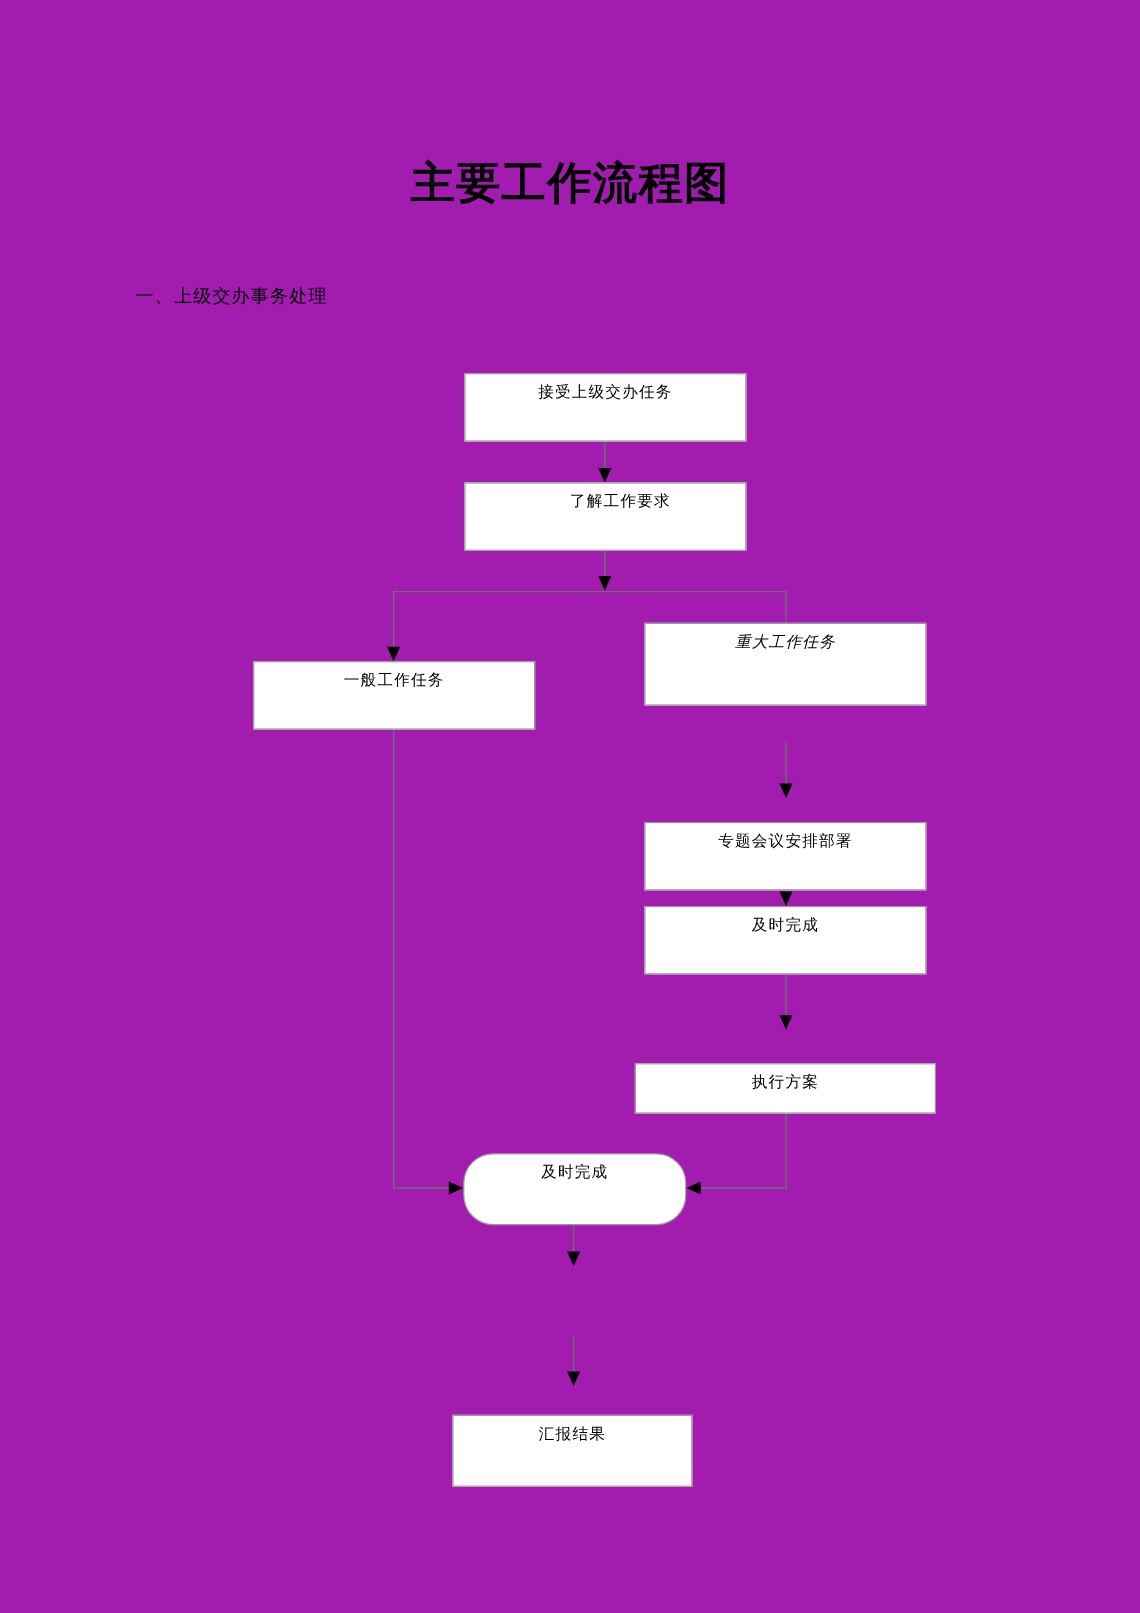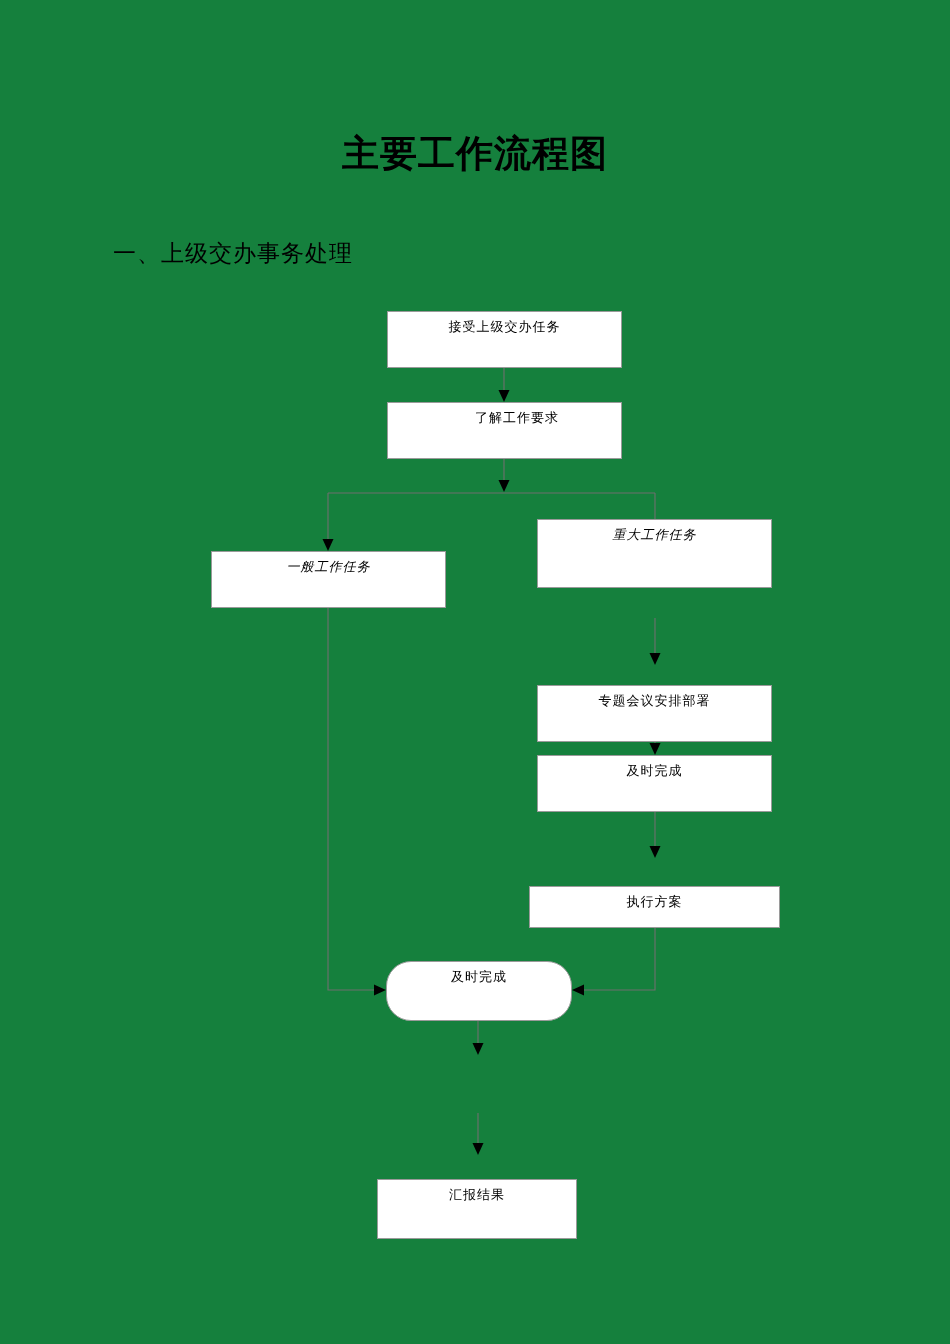--- a/index.html
+++ b/index.html
@@ -7,42 +7,42 @@
     padding: 0;
     background: #ffffff;
   }
   body {
     font-family: "Liberation Serif", "DejaVu Serif", serif;
   }
   .page {
     position: relative;
     width: 950px;
     height: 1344px;
-    background: #15803d;
+    background: #a21caf;
     overflow: hidden;
   }
   .doc-title {
     position: absolute;
     left: 0;
     top: 131px;
     width: 950px;
     text-align: center;
     font-family: "Liberation Serif", "DejaVu Serif", serif;
     font-weight: bold;
     font-size: 37px;
     letter-spacing: 1px;
     color: #000000;
     line-height: 1.25;
   }
   .section-heading {
     position: absolute;
     left: 113px;
     top: 238px;
     font-family: Liberation Mono, monospace;
-    font-size: 23px;
+    font-size: 15px;
     color: #000000;
     letter-spacing: 1px;
     white-space: nowrap;
   }
   .flow {
     position: absolute;
     left: 0;
     top: 0;
     width: 950px;
     height: 1344px;
@@ -131,21 +131,21 @@
     </svg>
 
     <div class="node" style="left:387px; top:311px; width:235px; height:57px;">
       <span class="node-label">接受上级交办任务</span>
     </div>
 
     <div class="node" style="left:387px; top:402px; width:235px; height:57px;padding-left:25px;">
       <span class="node-label">了解工作要求</span>
     </div>
 
-    <div class="node" style="left:211px; top:551px; width:235px; height:57px;font-style:italic;">
+    <div class="node" style="left:211px; top:551px; width:235px; height:57px;">
       <span class="node-label">一般工作任务</span>
     </div>
 
     <div class="node" style="left:537px; top:519px; width:235px; height:69px;font-style:italic;">
       <span class="node-label">重大工作任务</span>
     </div>
 
     <div class="node" style="left:537px; top:685px; width:235px; height:57px;">
       <span class="node-label">专题会议安排部署</span>
     </div>

